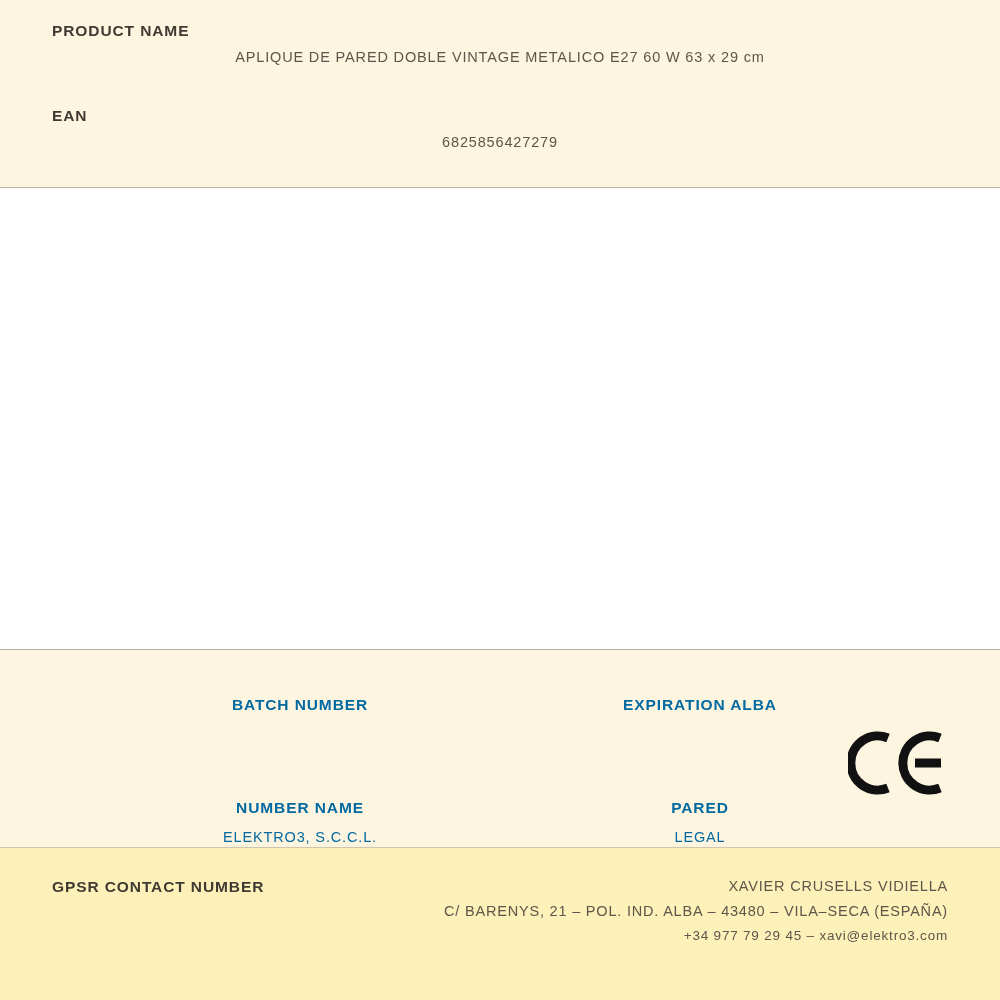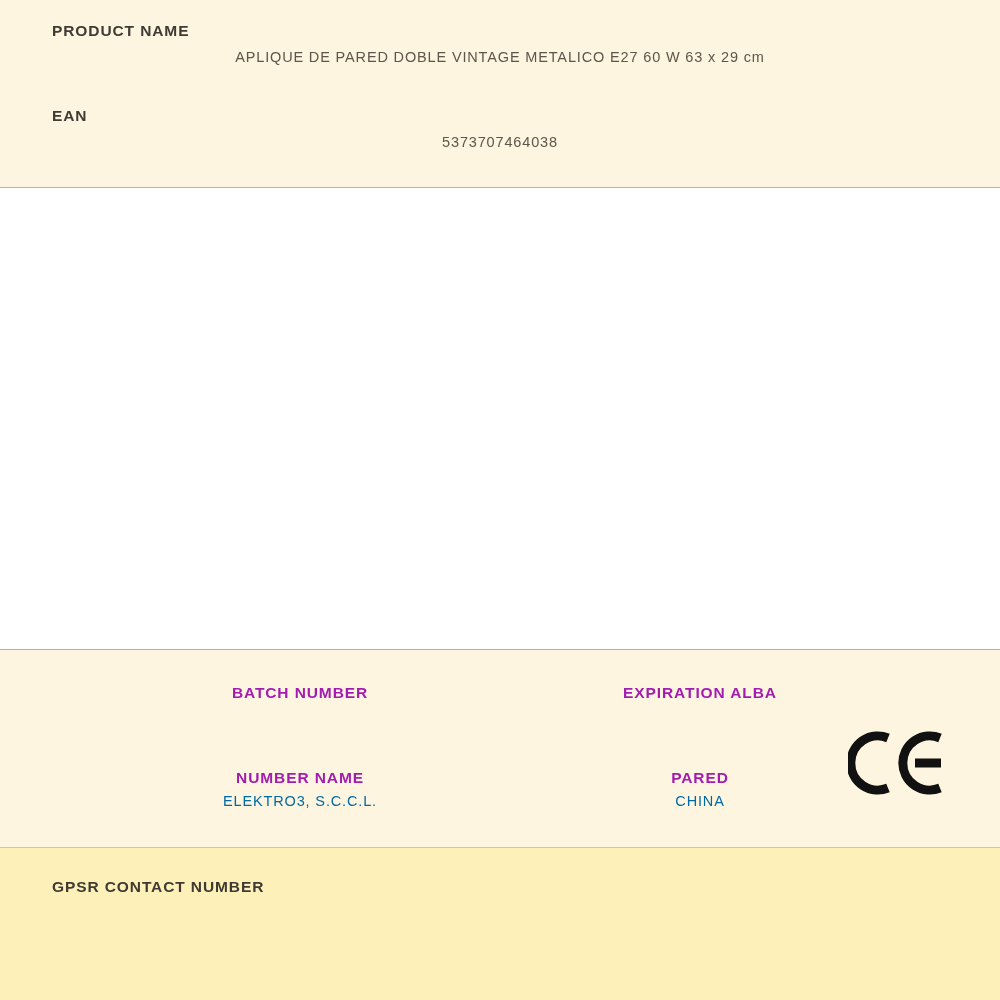--- a/index.html
+++ b/index.html
@@ -73,22 +73,22 @@
     text-align: center;
     box-sizing: border-box;
   }
   .info-col.left { margin-left: 150px; }
   .info-col.right { margin-left: 100px; }
 
   .info-label {
     font-size: 15.5px;
     font-weight: bold;
     letter-spacing: 0.9px;
-    color: #a21caf;
-    margin: 0;
+    color: #0369a1;
+    margin: 12px;
   }
   .info-value {
     font-size: 14.5px;
     letter-spacing: 0.85px;
     color: #0369a1;
     margin: 6px 0 0 0;
     min-height: 17px;
   }
   .row-one { padding-top: 34px; }
   .row-two { padding-top: 44px; }
@@ -135,21 +135,21 @@
 </head>
 <body>
 
 <div class="sheet">
 
   <div class="top-section">
     <p class="field-label">PRODUCT NAME</p>
     <p class="field-value">APLIQUE DE PARED DOBLE VINTAGE METALICO E27 60 W 63 x 29 cm</p>
     <div class="block-gap"></div>
     <p class="field-label">EAN</p>
-    <p class="field-value">5373707464038</p>
+    <p class="field-value">6825856427279</p>
   </div>
 
   <div class="middle-section"></div>
 
   <div class="info-section">
 
     <div class="info-row row-one">
       <div class="info-col left">
         <p class="info-label">BATCH NUMBER</p>
         <p class="info-value"></p>
@@ -160,30 +160,35 @@
       </div>
     </div>
 
     <div class="info-row row-two">
       <div class="info-col left">
         <p class="info-label">NUMBER NAME</p>
         <p class="info-value">ELEKTRO3, S.C.C.L.</p>
       </div>
       <div class="info-col right">
         <p class="info-label">PARED</p>
-        <p class="info-value">CHINA</p>
+        <p class="info-value">LEGAL</p>
       </div>
     </div>
 
     <div class="ce-mark">
       <svg width="100" height="70" viewBox="0 0 100 70" xmlns="http://www.w3.org/2000/svg">
         <path d="M40 10 A27 27 0 1 0 40 60" fill="none" stroke="#111111" stroke-width="9"></path>
         <path d="M92 10 A27 27 0 1 0 92 60" fill="none" stroke="#111111" stroke-width="9"></path>
         <rect x="67" y="30.5" width="26" height="9" fill="#111111"></rect>
       </svg>
     </div>
   </div>
 
   <div class="footer-section">
     <p class="footer-label">GPSR CONTACT NUMBER</p>
+    <div class="footer-lines">
+      <p class="footer-line">XAVIER CRUSELLS VIDIELLA</p>
+      <p class="footer-line">C/ BARENYS, 21 – POL. IND. ALBA – 43480 – VILA–SECA (ESPAÑA)</p>
+      <p class="footer-line small">+34 977 79 29 45 – xavi@elektro3.com</p>
+    </div>
   </div>
 
 </div>
 
 </body></html>

